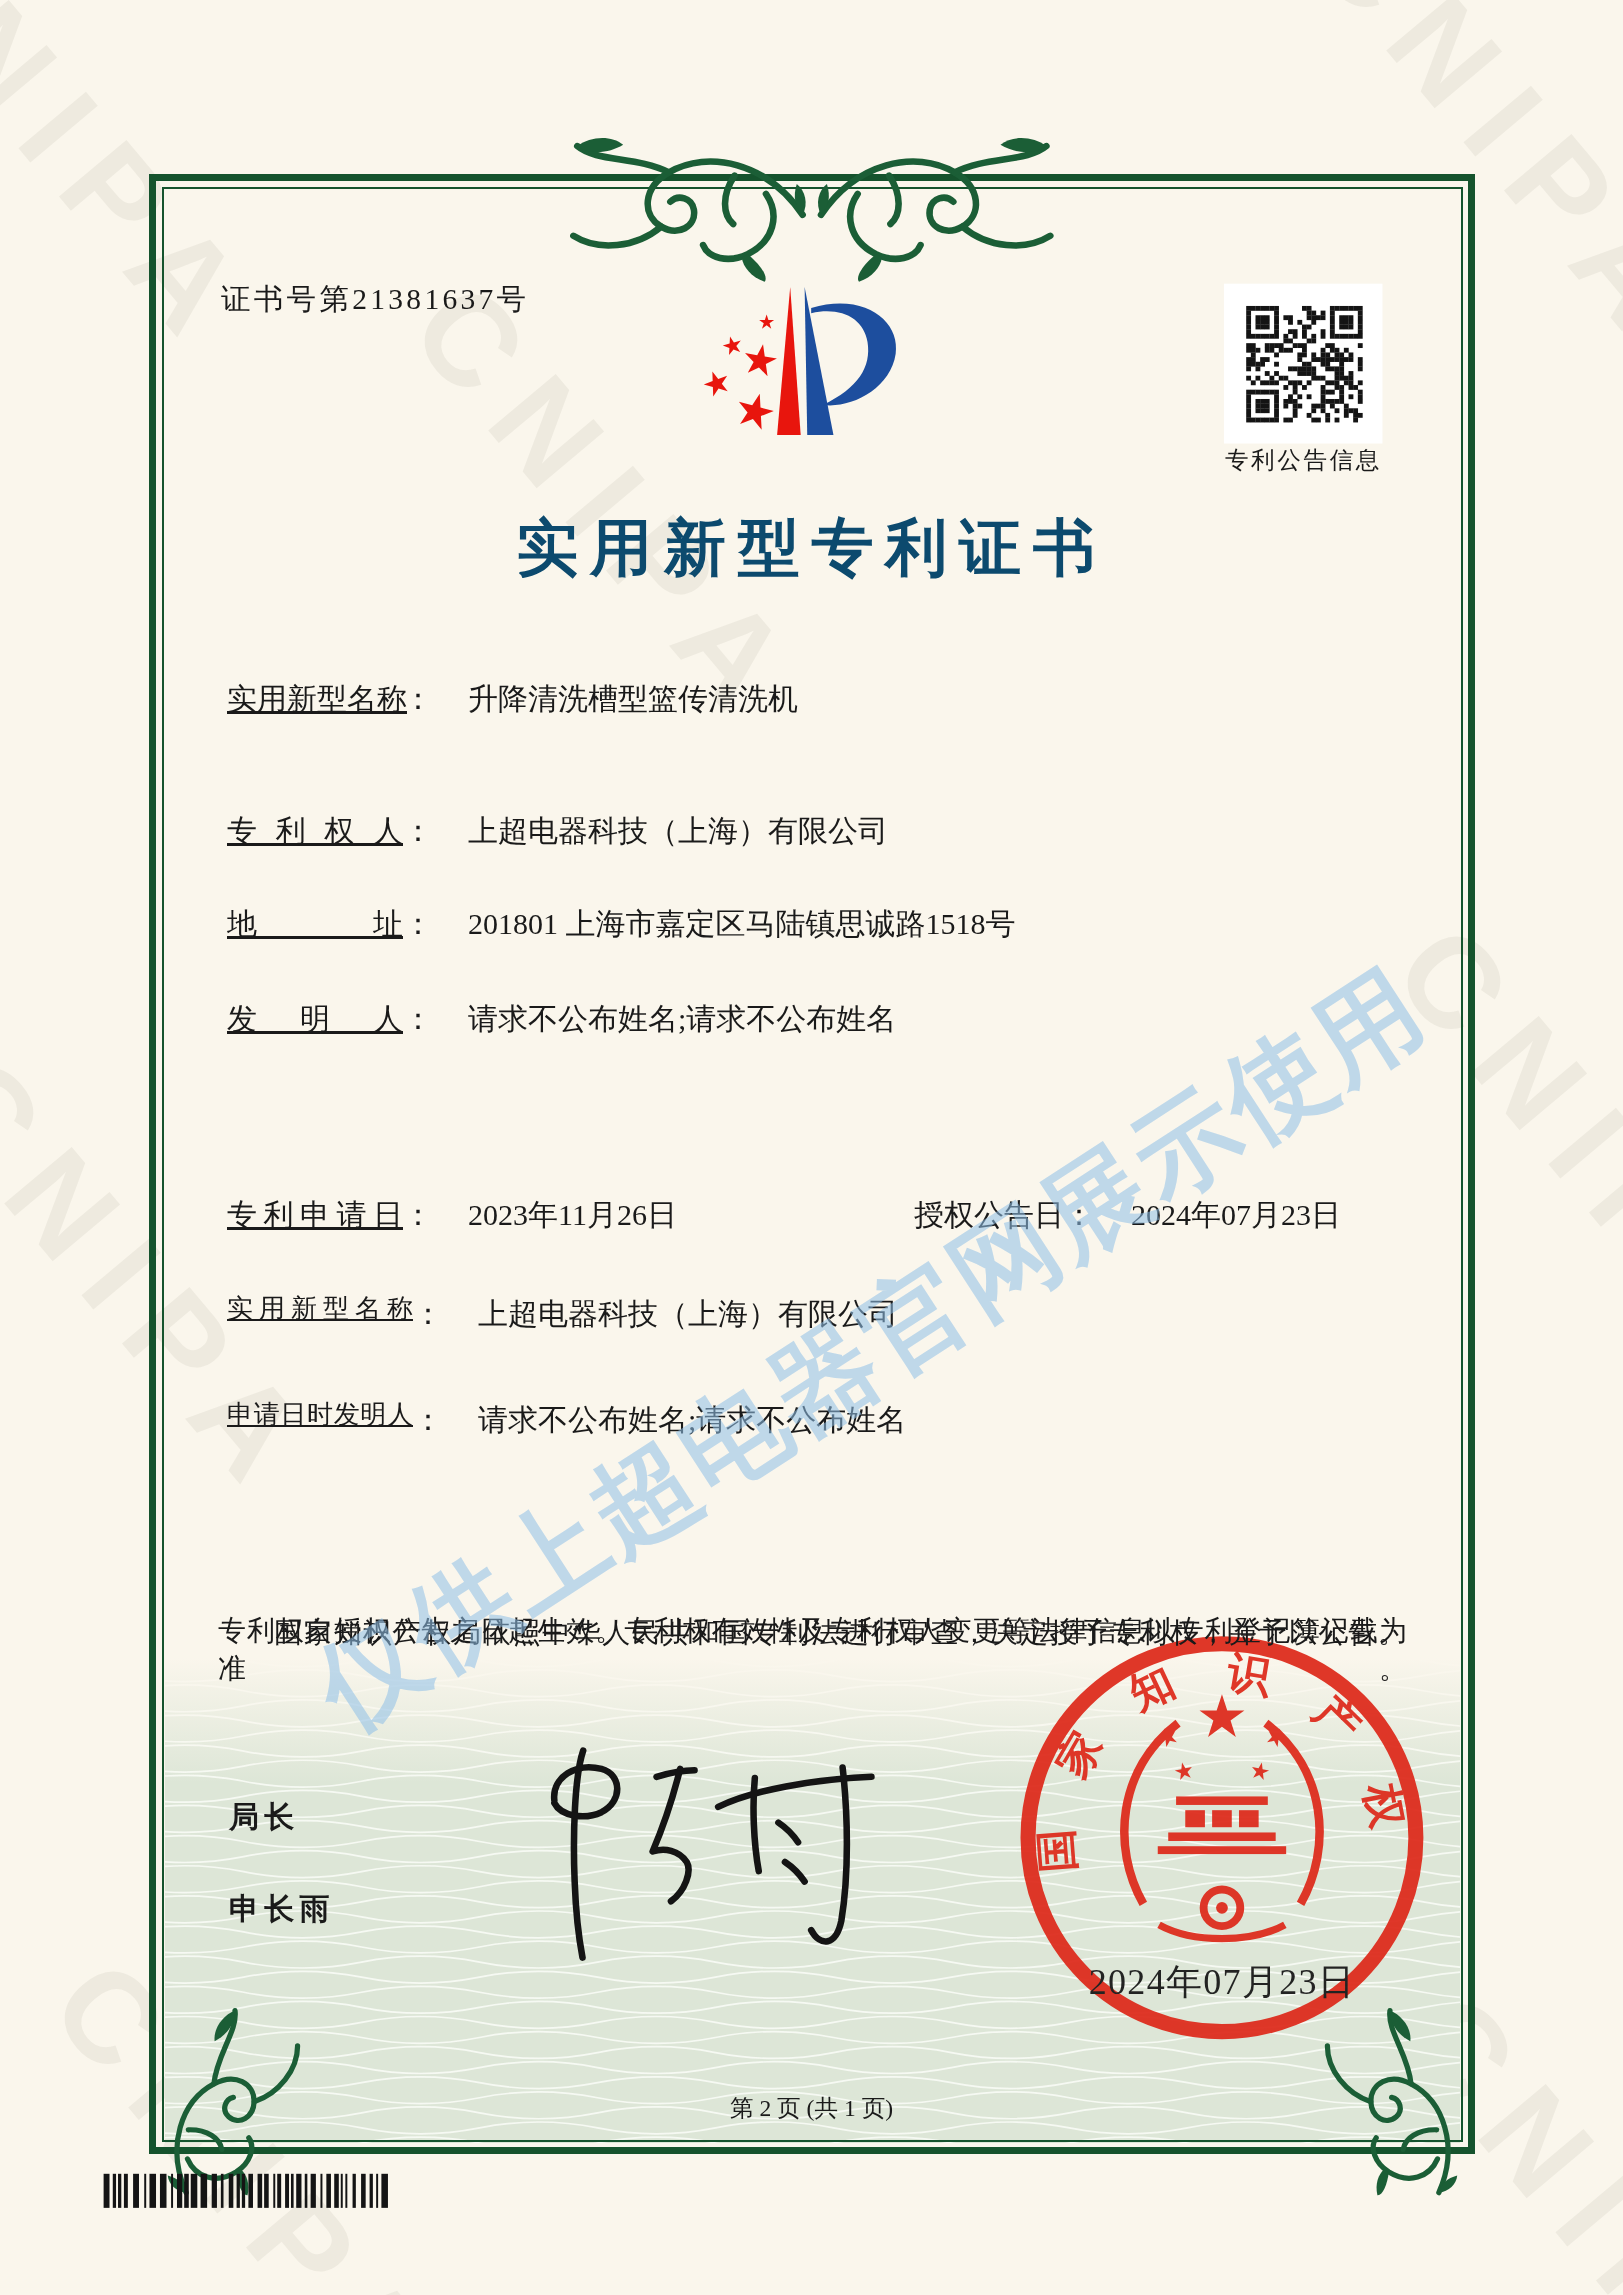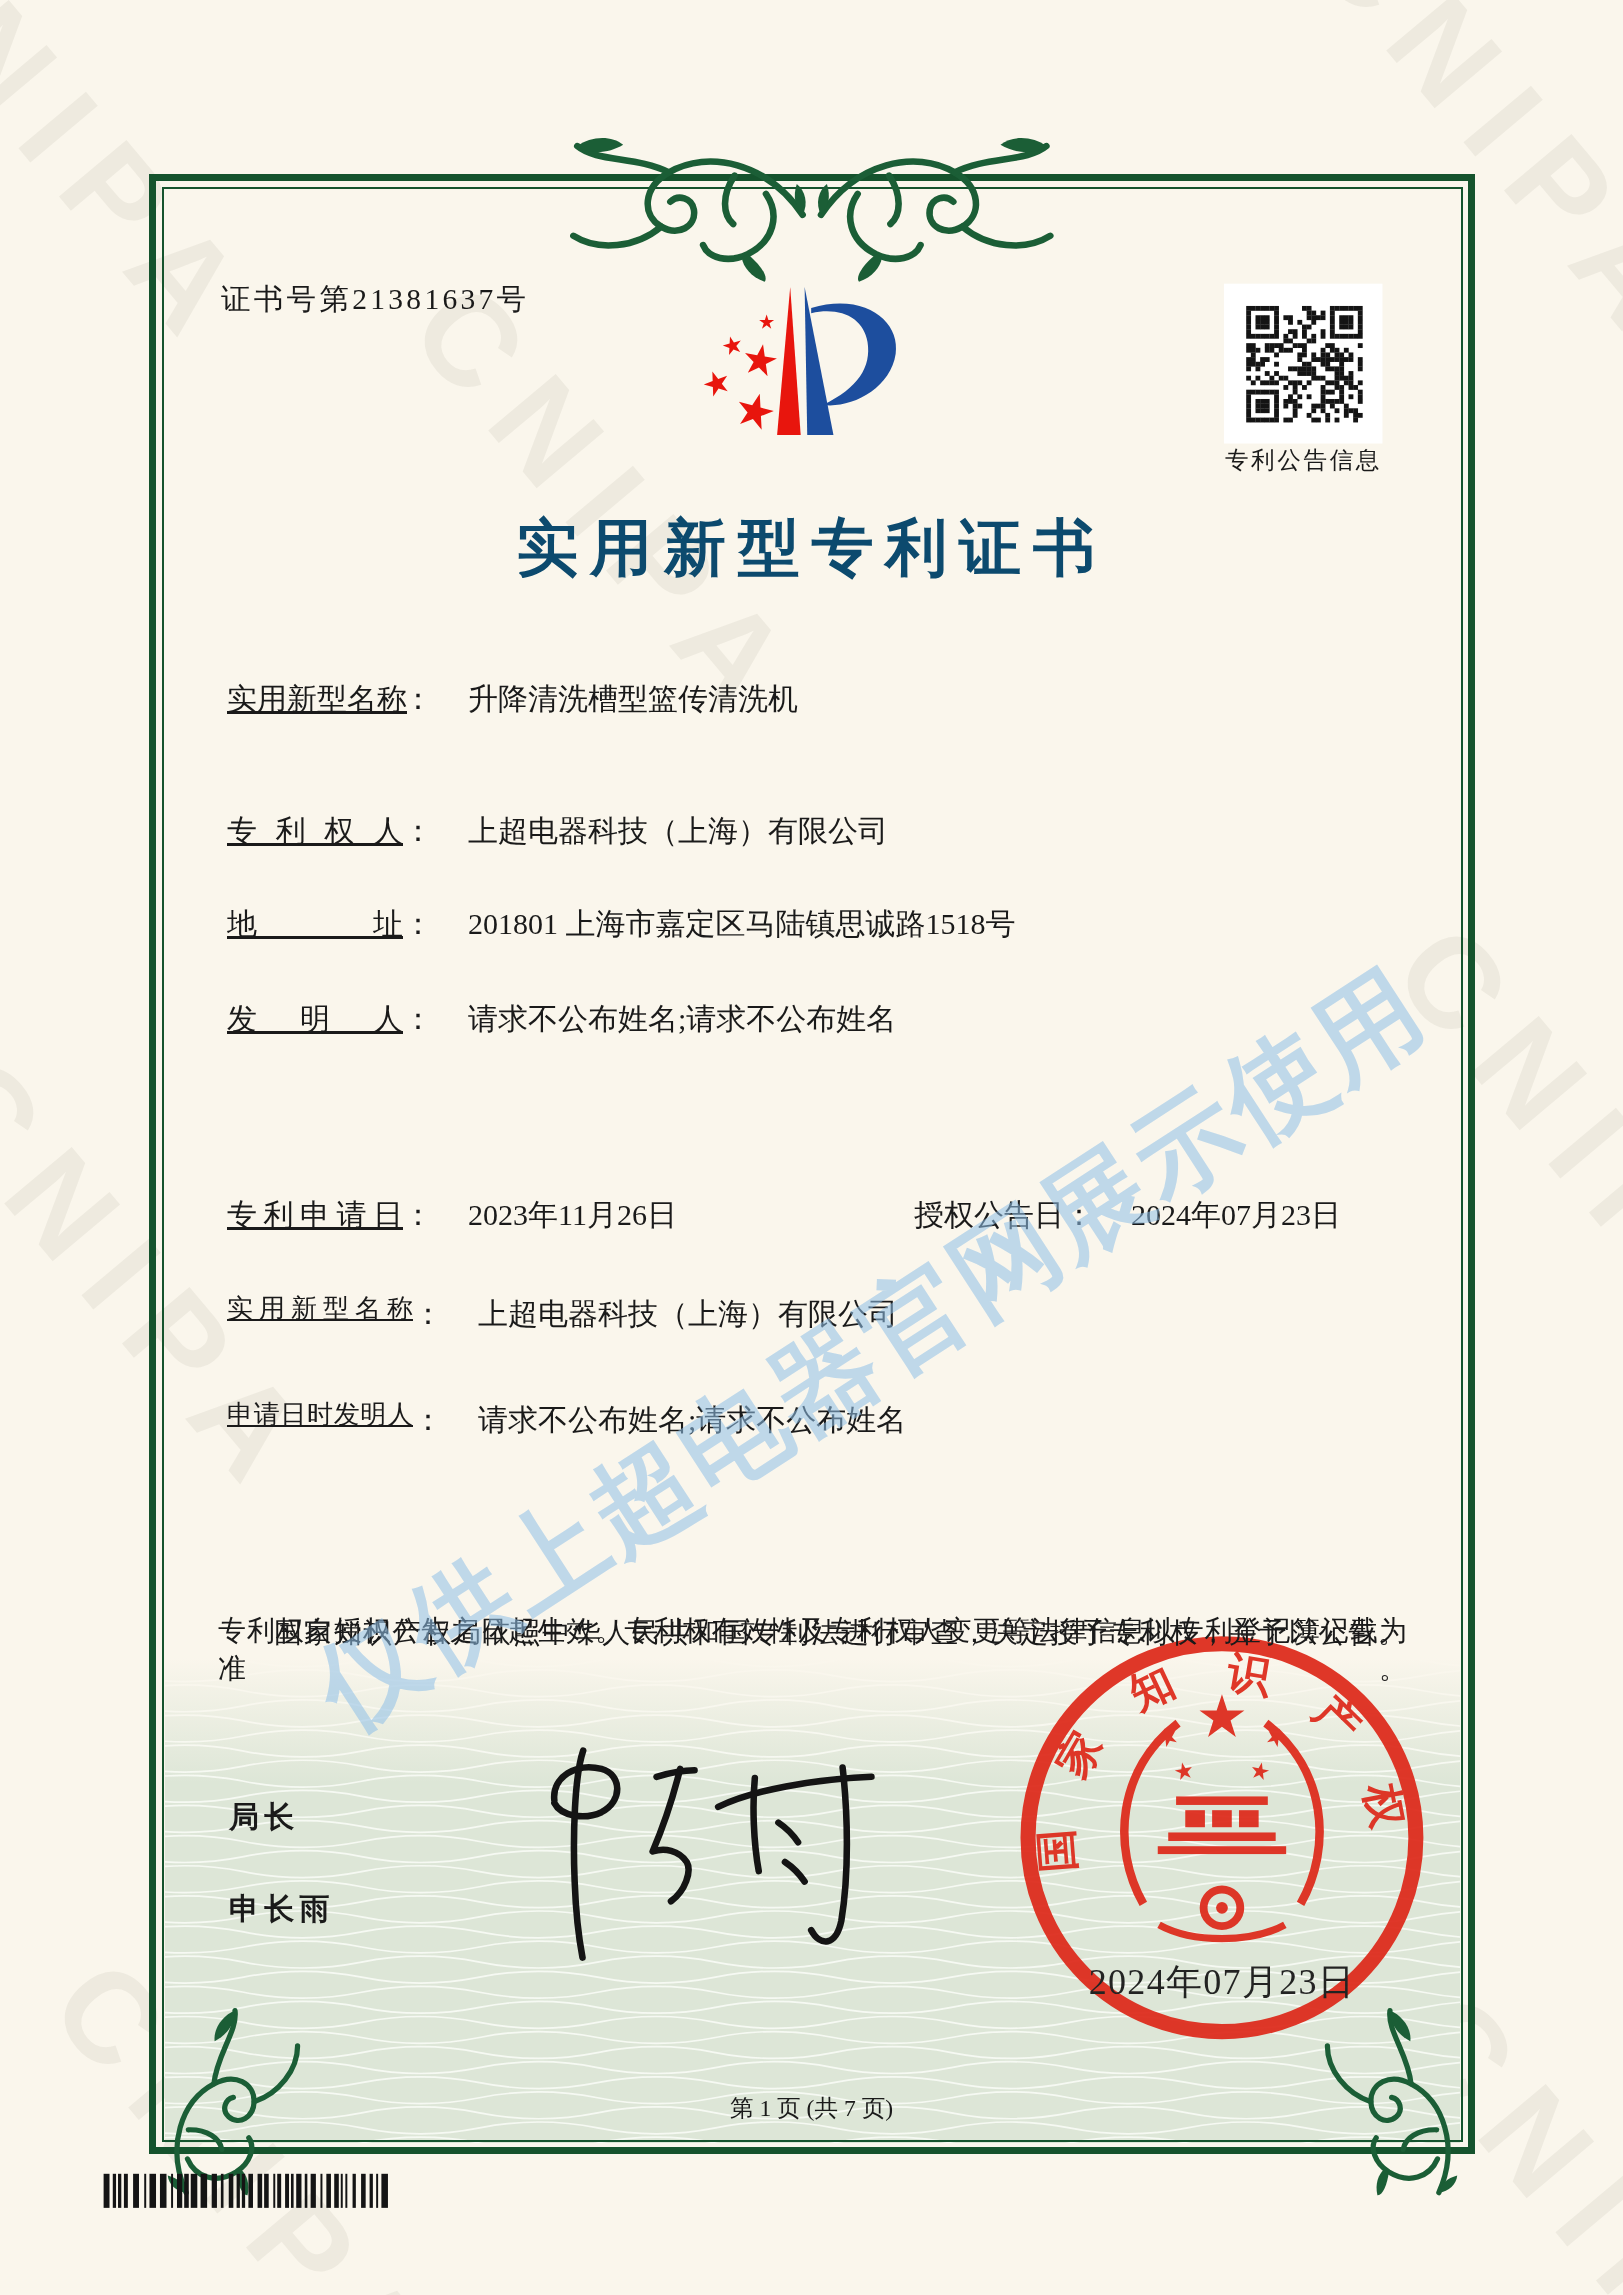--- a/index.html
+++ b/index.html
@@ -559,17 +559,17 @@
   <div class="row" style="top:1400px">
     <span class="lab long">申请日时发明人</span><span>：</span><span class="val">请求不公布姓名;请求不公布姓名</span>
   </div>
 
   <div class="stline st1">国家知识产权局依照中华人民共和国专利法进行审查，决定授予专利权，并予以公告。</div>
   <div class="stline st2">专利权自授权公告之日起生效。专利权有效性及专利权人变更等法律信息以专利登记簿记载为准。</div>
 
   <div class="signer" style="top:1797px">局长</div>
   <div class="signer" style="top:1889px">申长雨</div>
 
-  <div class="txt footer">第 1 页 (共 7 页)</div>
+  <div class="txt footer">第 2 页 (共 1 页)</div>
 
   <div class="notice-wm">仅供上超电器官网展示使用</div>
 </div>
 
 
 </body></html>

